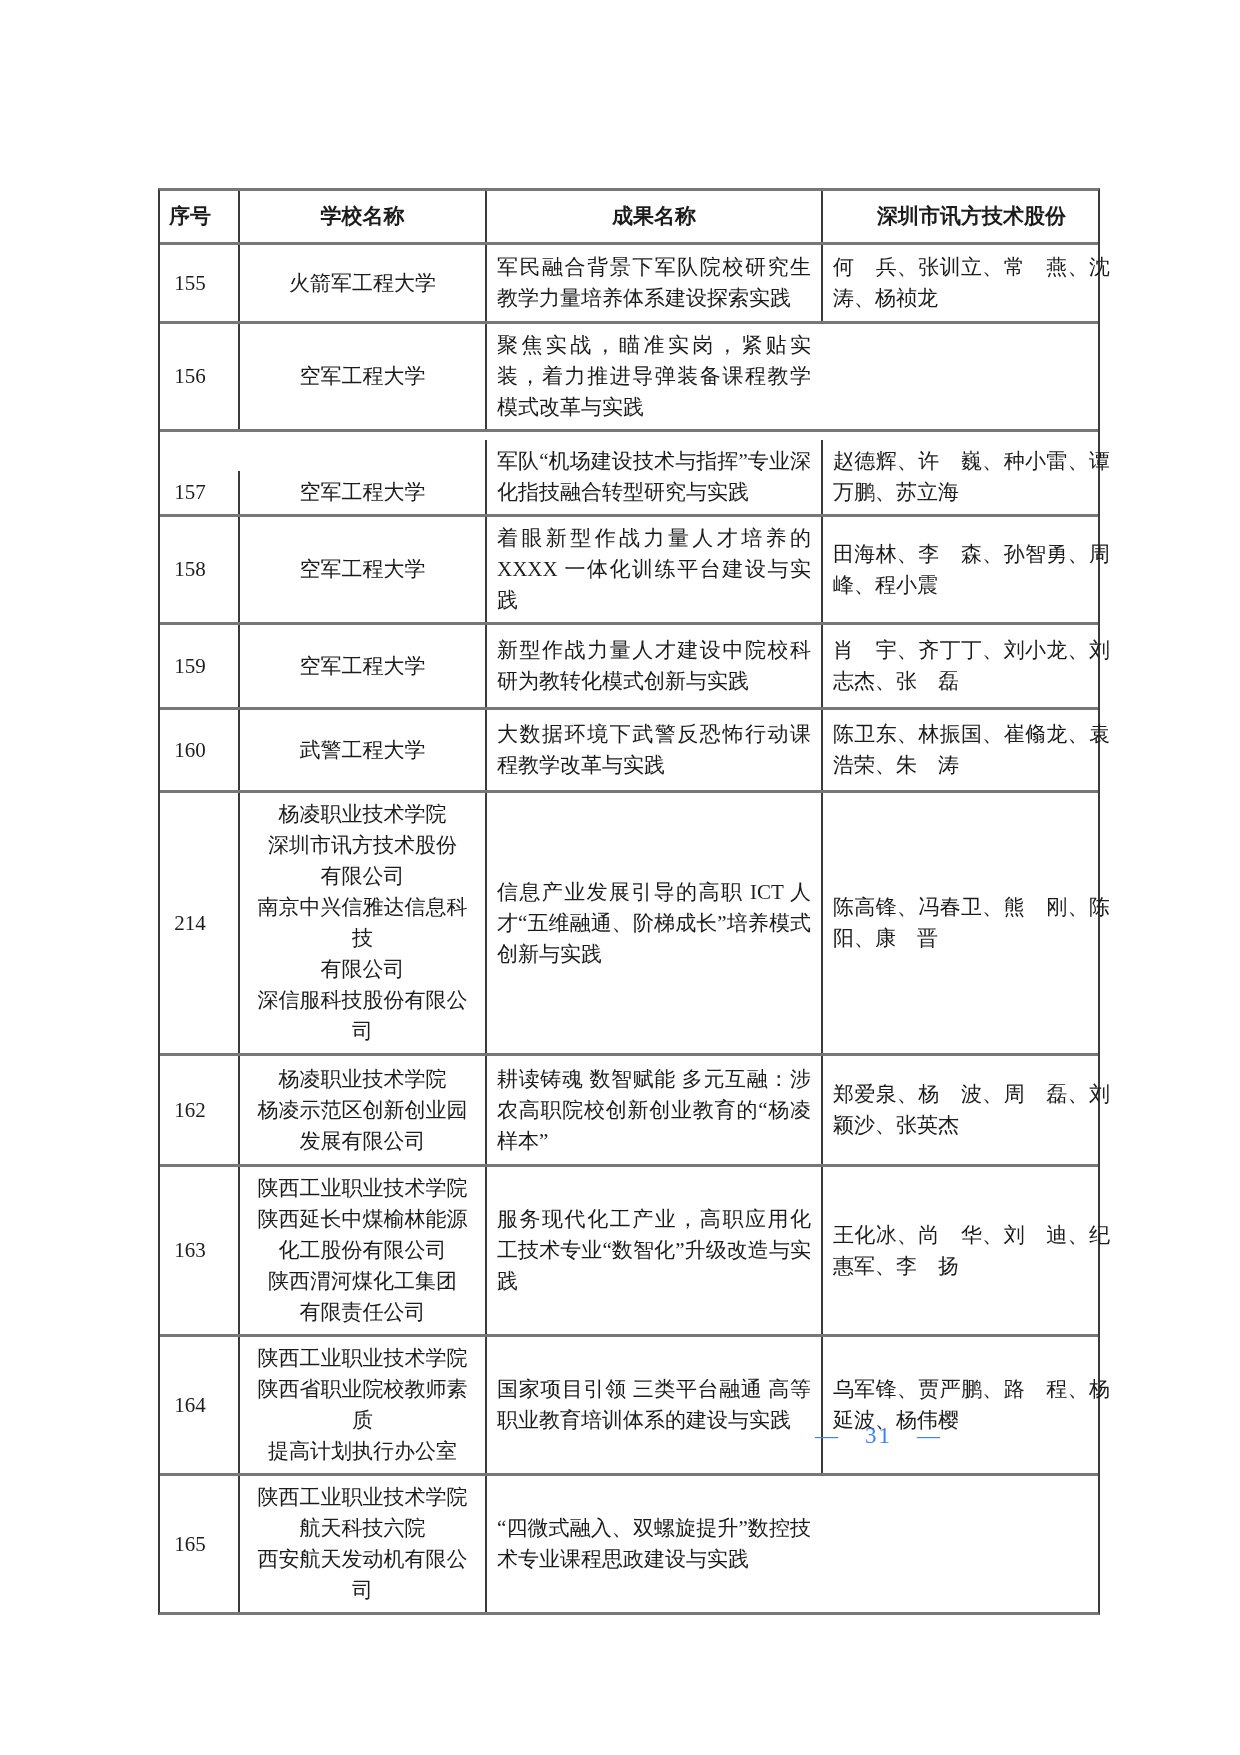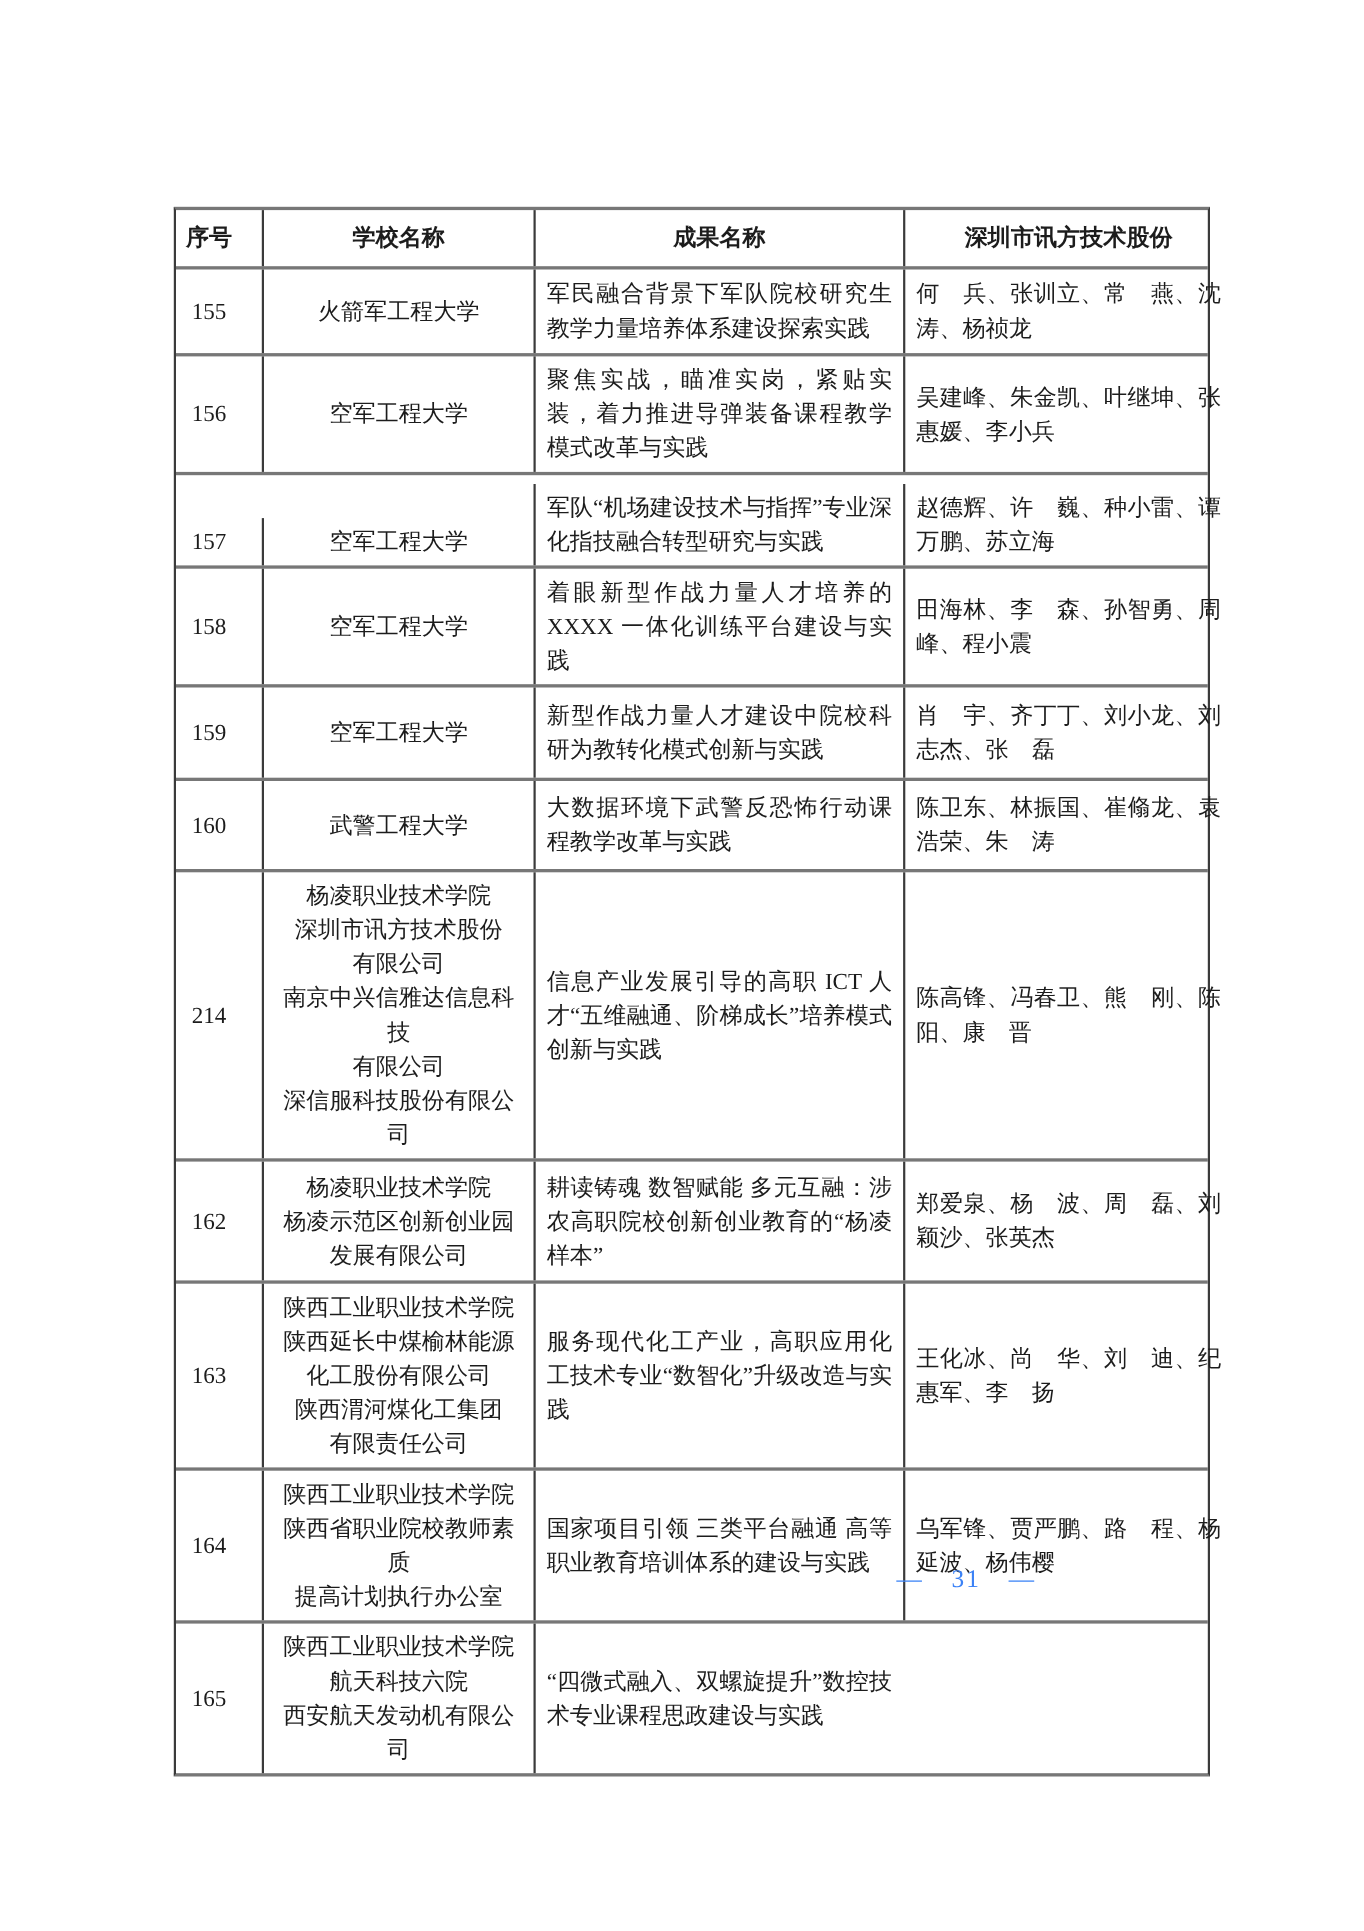--- a/index.html
+++ b/index.html
@@ -92,23 +92,20 @@
     </div>
 
     <div class="t-row" style="min-height:100px;">
       <div class="t-cell col-index">156</div>
       <div class="t-cell col-school">
           <div class="school-text">空军工程大学</div>
         </div>
       <div class="t-cell col-name">
           <div class="just-text">聚焦实战，瞄准实岗，紧贴实装，着力推进导弹装备课程教学模式改革与实践</div>
         </div>
-      <div class="t-cell col-people">
-          <div class="people-text">吴建峰、朱金凯、叶继坤、张惠媛、李小兵</div>
-        </div>
     </div>
 
     <div class="t-row" style="min-height:82px;align-items:flex-end;">
       <div class="t-cell col-index">157</div>
       <div class="t-cell col-school">
           <div class="school-text">空军工程大学</div>
         </div>
       <div class="t-cell col-name">
           <div class="just-text">军队“机场建设技术与指挥”专业深化指技融合转型研究与实践</div>
         </div>

